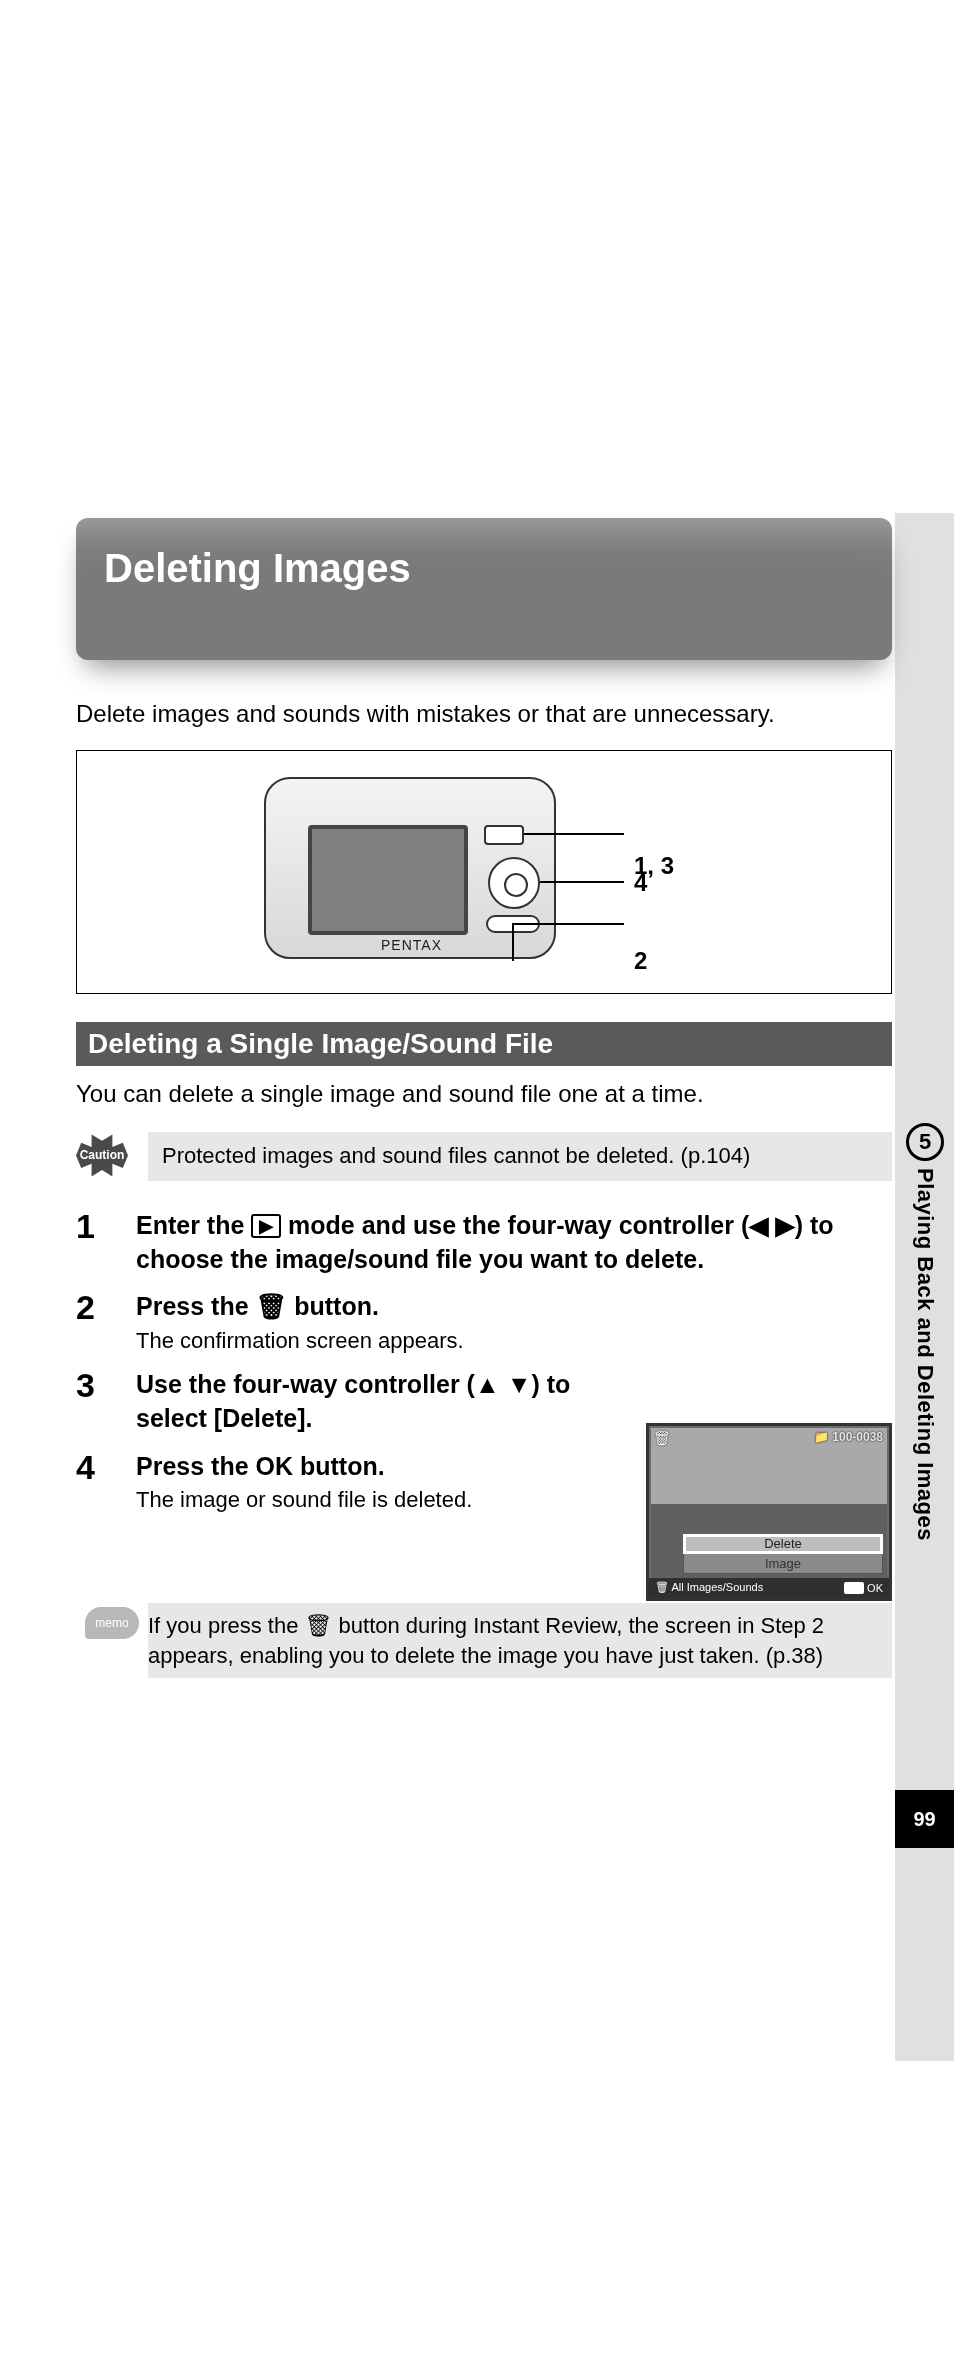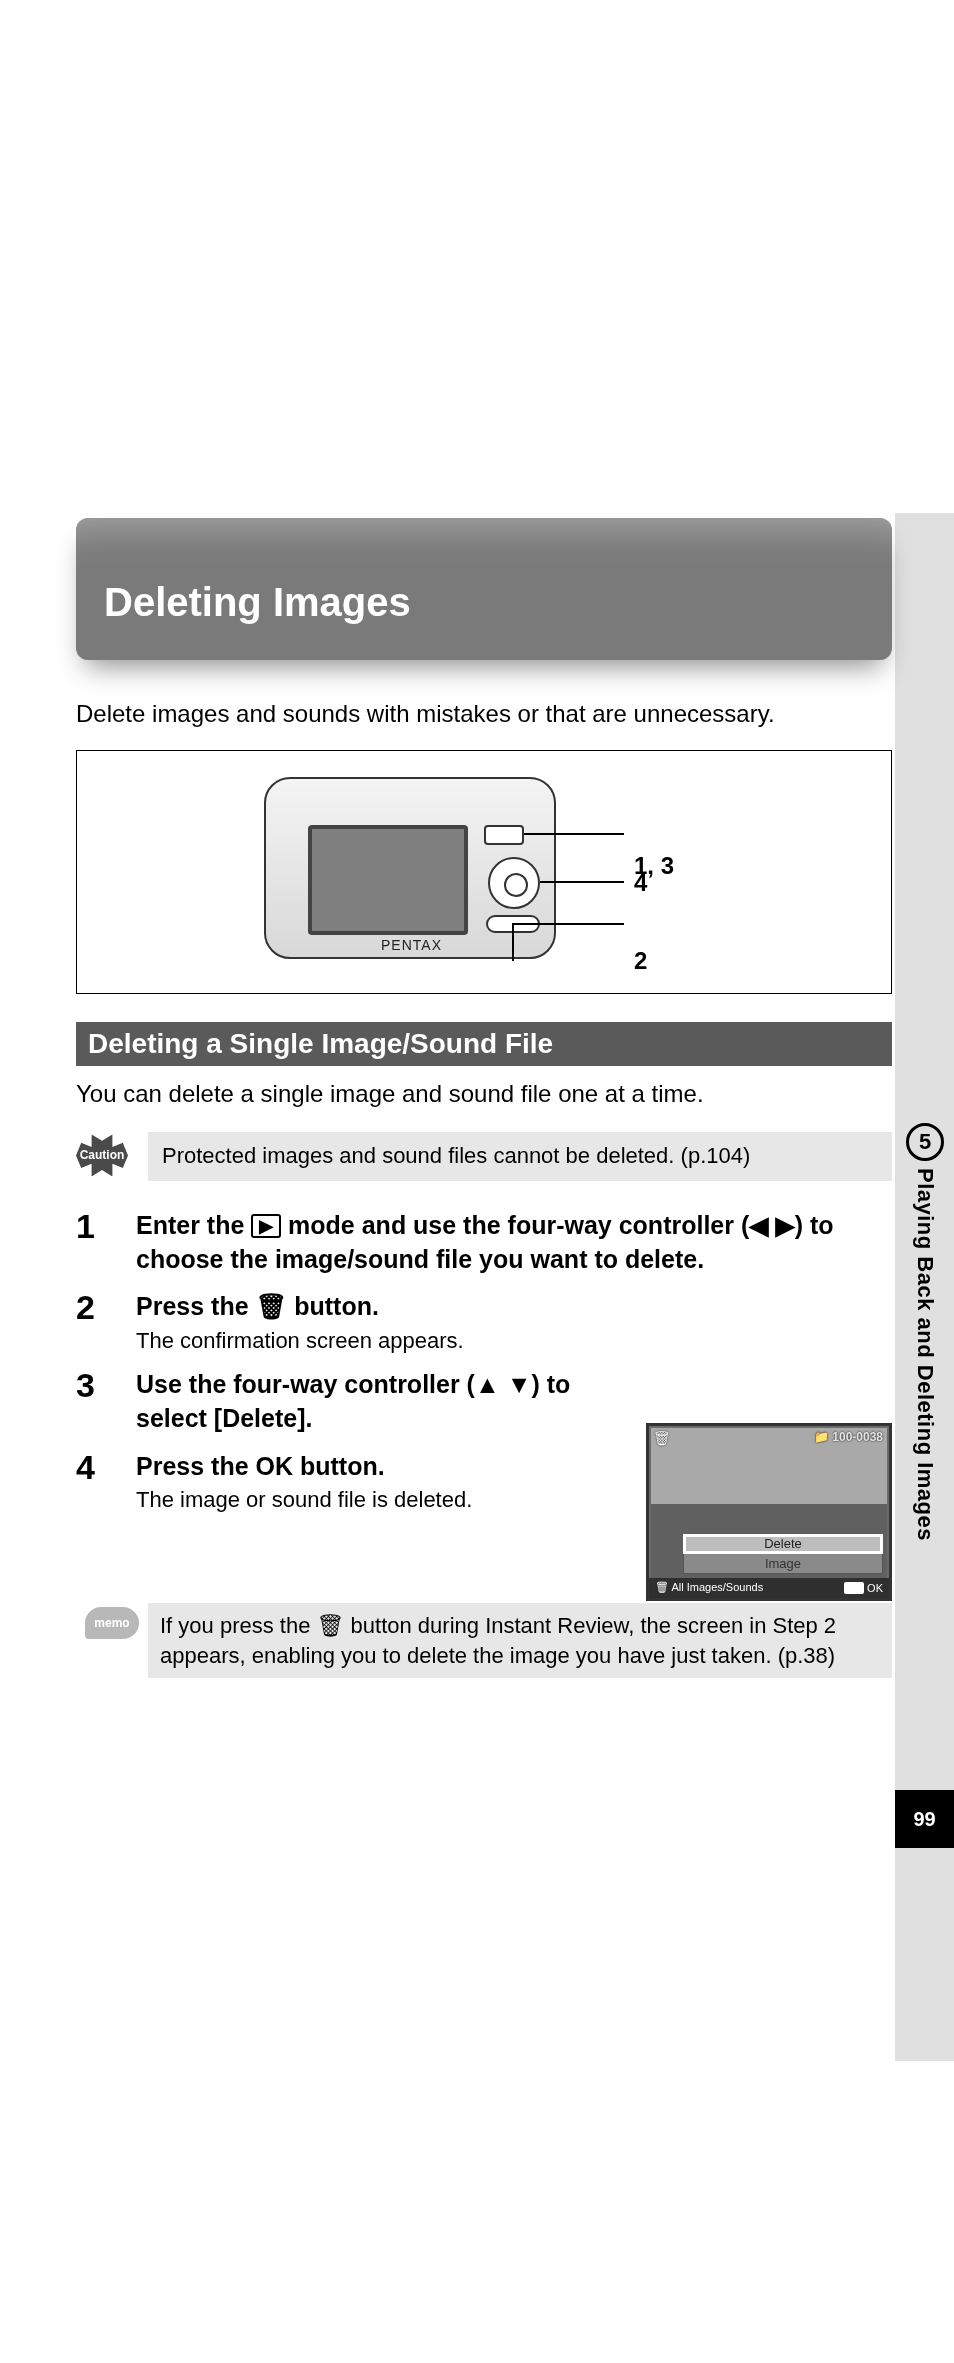--- a/index.html
+++ b/index.html
@@ -11,21 +11,21 @@
   .side-black { position: absolute; right: 0; top: 1790px; width: 59px; height: 58px; background: #000; }
   .side-pagenum { position: absolute; right: 0; top: 1790px; width: 59px; height: 58px; color: #fff; font-size: 20px; font-weight: bold; display: flex; align-items: center; justify-content: center; }
   .side-text { position: absolute; right: 0; top: 1168px; width: 59px; height: 520px; display: flex; align-items: flex-start; justify-content: center; }
   .side-text span { writing-mode: vertical-rl; text-orientation: mixed; font-size: 22px; font-weight: bold; letter-spacing: 0.5px; }
   .side-badge { position: absolute; right: 10px; top: 1123px; width: 38px; height: 38px; border: 3px solid #000; border-radius: 50%; display: flex; align-items: center; justify-content: center; font-size: 22px; font-weight: bold; background: #e0e0e0; }
 
   .content { position: absolute; left: 76px; top: 0; width: 816px; }
 
   
   .title-block { margin-top: 518px; width: 816px; height: 142px; background: #7a7a7a; border-radius: 12px; box-shadow: 0 16px 28px -10px rgba(0,0,0,0.45), inset 0 48px 40px -40px rgba(255,255,255,0.35); padding: 28px 28px 0 28px; }
-  .title-block h1 { color: #fff; font-size: 40px; font-weight: bold; margin-top: 34px; }
+  .title-block h1 { color: #fff; font-size: 40px; font-weight: bold; }
 
   .intro { margin-top: 40px; font-size: 24px; }
 
   .figure-box { margin-top: 22px; width: 816px; border: 1px solid #000; padding: 26px 0 26px 0; display:flex; justify-content:center; }
   .cam-wrap { position: relative; width: 440px; height: 190px; }
   .cam-body { position: absolute; left: 0; top: 0; width: 292px; height: 182px; border: 2px solid #333; border-radius: 26px; background: linear-gradient(#f4f4f4,#d8d8d8); }
   .cam-screen { position: absolute; left: 42px; top: 46px; width: 160px; height: 110px; background: #444; border-radius: 4px; }
   .cam-screen-inner{ position:absolute; left:4px; top:4px; right:4px; bottom:4px; background:#7f7f7f; }
   .cam-pad { position: absolute; left: 222px; top: 78px; width: 52px; height: 52px; border: 2px solid #333; border-radius: 50%; background:#fff; }
   .cam-pad-center{position:absolute;left:14px;top:14px;width:24px;height:24px;border:2px solid #333;border-radius:50%;}
@@ -67,23 +67,23 @@
   .lcd-menu{position:absolute; left:34px; right:6px; top:108px;}
   .lcd-row{height:20px; font-size:13px; display:flex;align-items:center;justify-content:center; color:#222;}
   .lcd-row.sel{background:#bdbdbd; border:3px solid #ffffff;}
   .lcd-row2{background:#8a8a8a; color:#333; border:1px solid #555; border-top:none;}
   .lcd-bar{position:absolute;left:0;right:0;bottom:0;height:20px;background:#2f2f2f;display:flex;align-items:center;justify-content:space-between;padding:0 6px;}
   .lcd-bar span{font-size:11px;color:#fff;}
   .lcd-ok{background:#fff;color:#000;border-radius:2px;padding:0 2px;font-weight:bold;font-size:10px;}
 
   .memo { margin-top: 90px; display: flex; }
   .memo-icon-wrap{ width:72px; display:flex; align-items:flex-start; justify-content:center; padding-top:4px;}
-  .memo-icon{ width:54px; height:32px; background:#b8b8b8; border-radius:16px 16px 16px 4px; position:relative; display:flex;align-items:center;justify-content:center; color:#fff; font-size:12px; font-weight:bold;}
+  .memo-icon{ width:54px; height:32px; background:#b8b8b8; border-radius:16px 16px 16px 4px; position:relative; display:flex;align-items:center;justify-content:center; color:#fff; font-size:12px; font-weight:normal;}
   .memo-icon::before{content:"";position:absolute;left:-4px;top:-4px;width:54px;height:32px;border-radius:16px;background:#d8d8d8;z-index:-1;}
-  .memo-body{ flex:1; background:#e7e7e7; padding:8px 12px; font-size:22px; line-height:1.32;}
+  .memo-body{ flex:1; background:#e7e7e7; padding:8px 0; font-size:22px; line-height:1.32;}
 
 </style>
 </head>
 <body>
 
 <div class="page">
 
   <div class="side-band"></div>
   <div class="side-badge">5</div>
   <div class="side-text">

